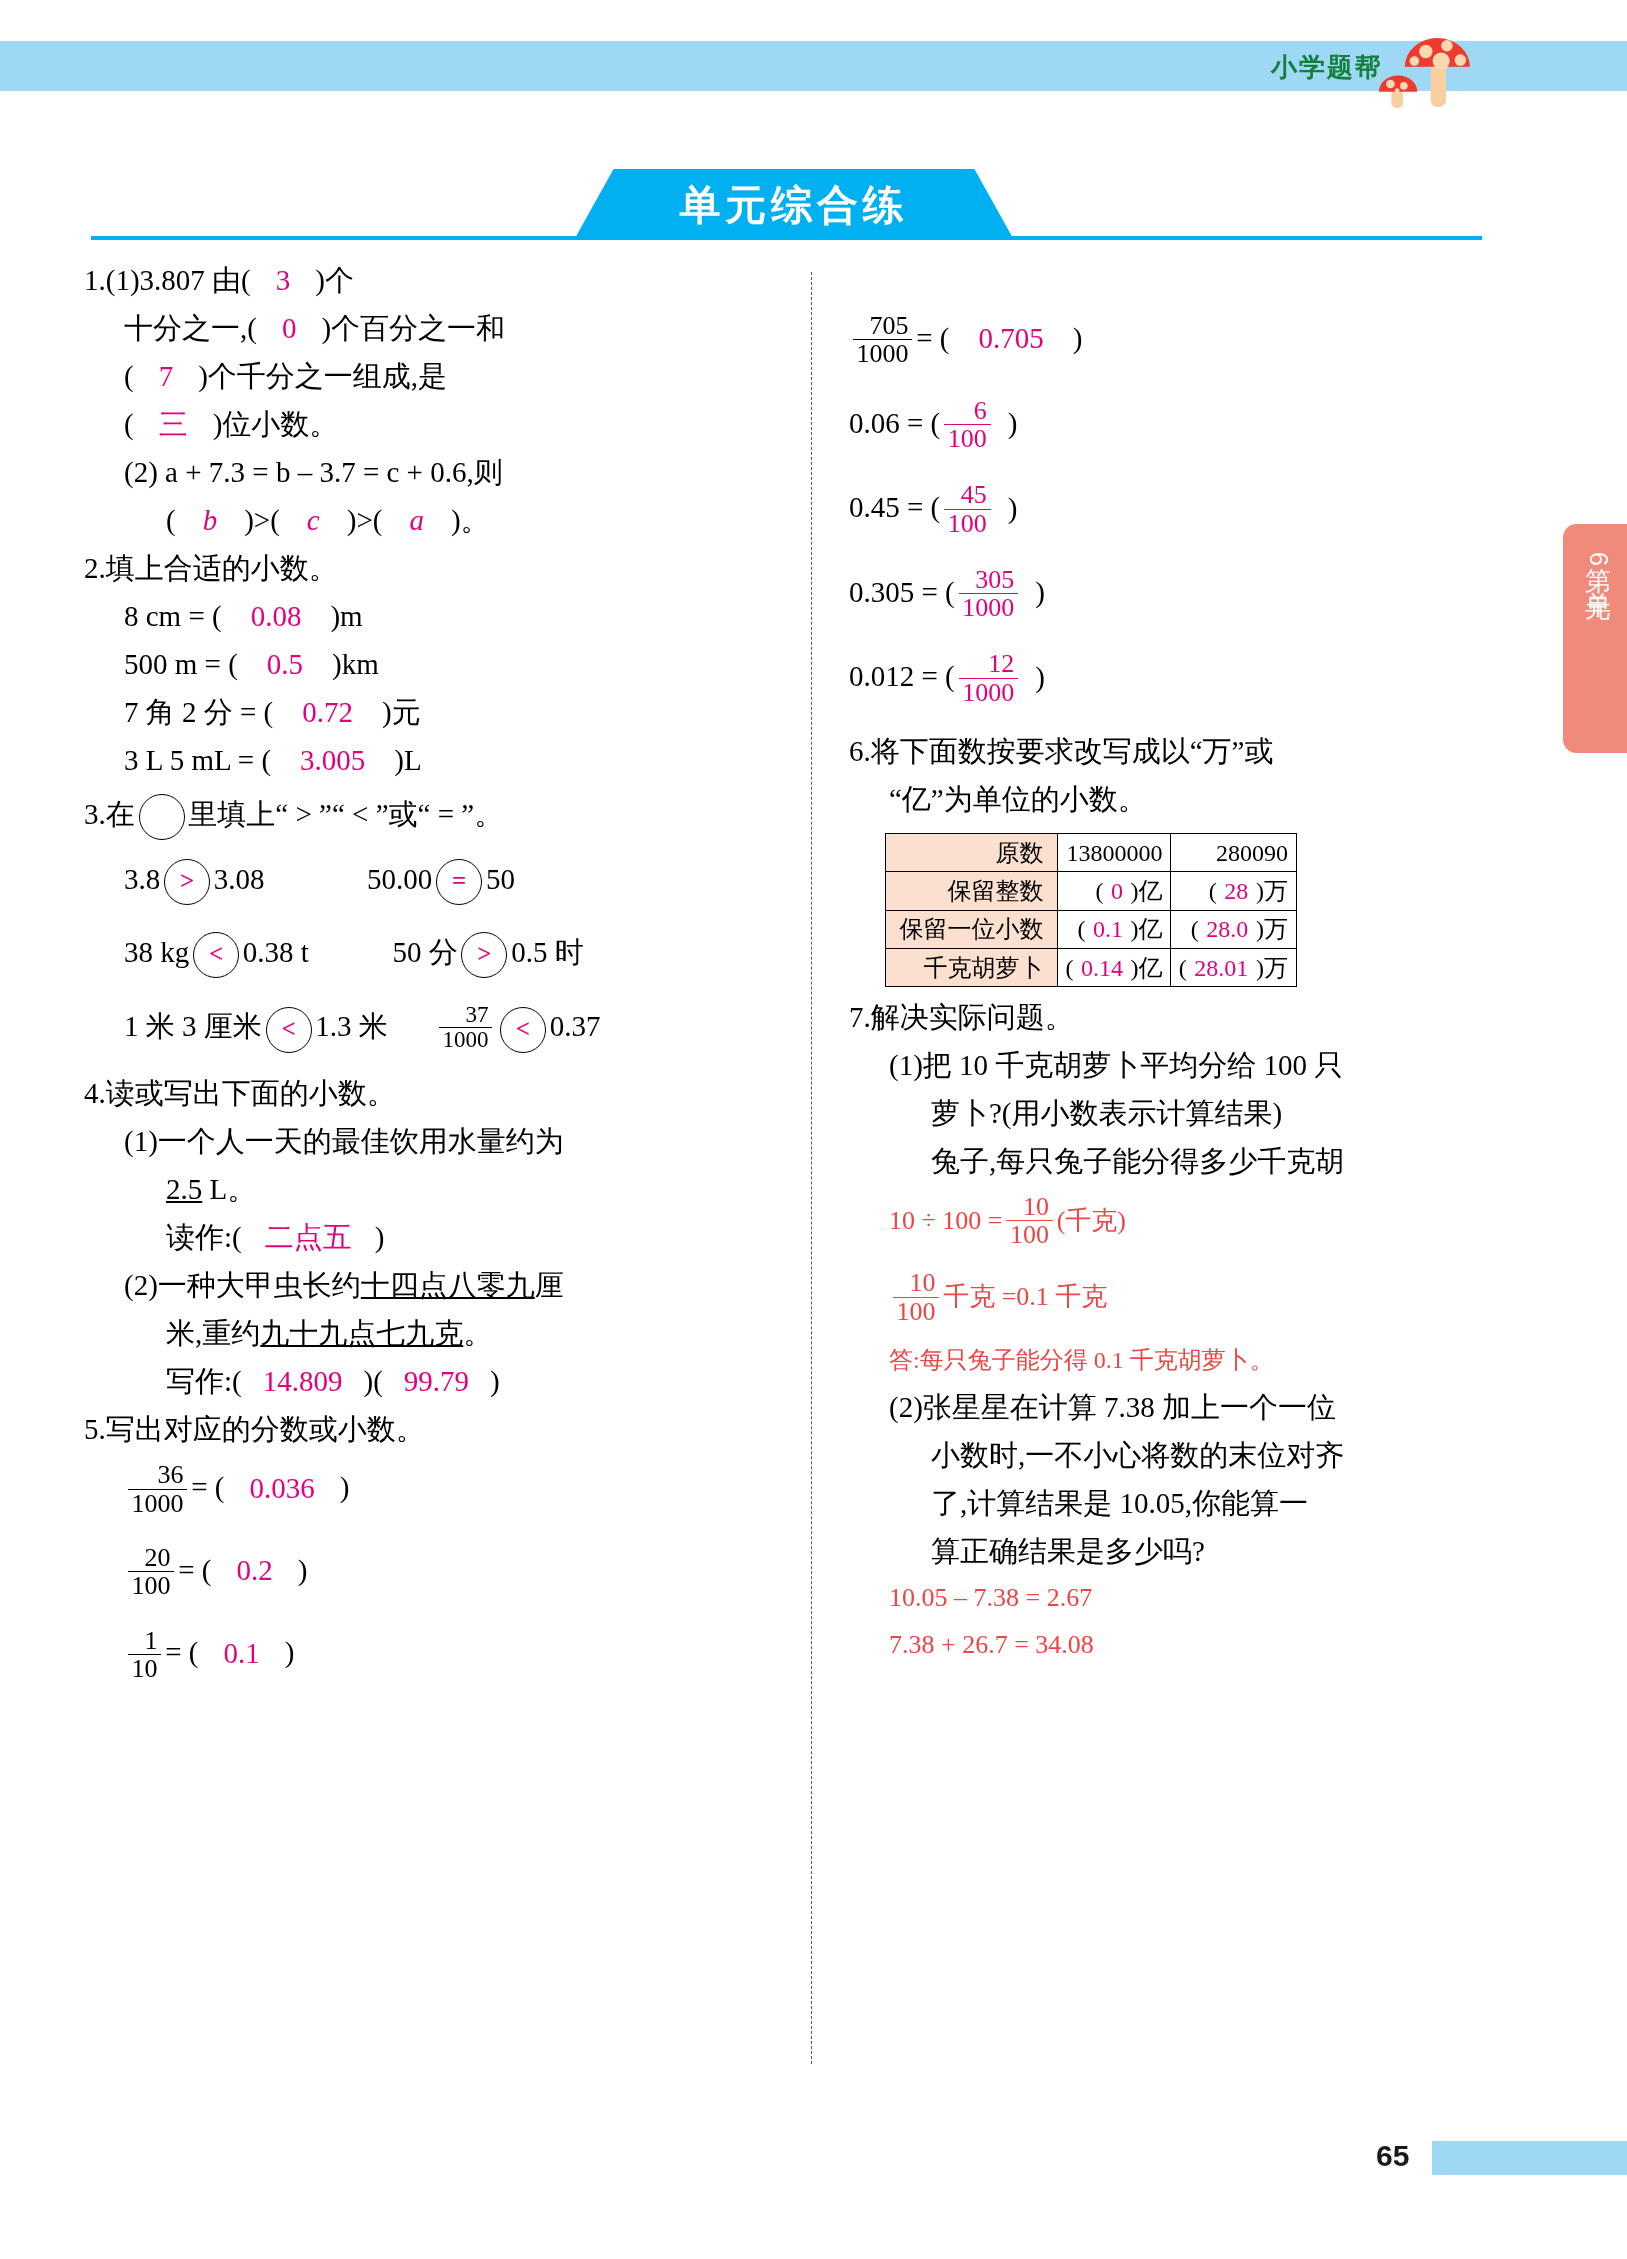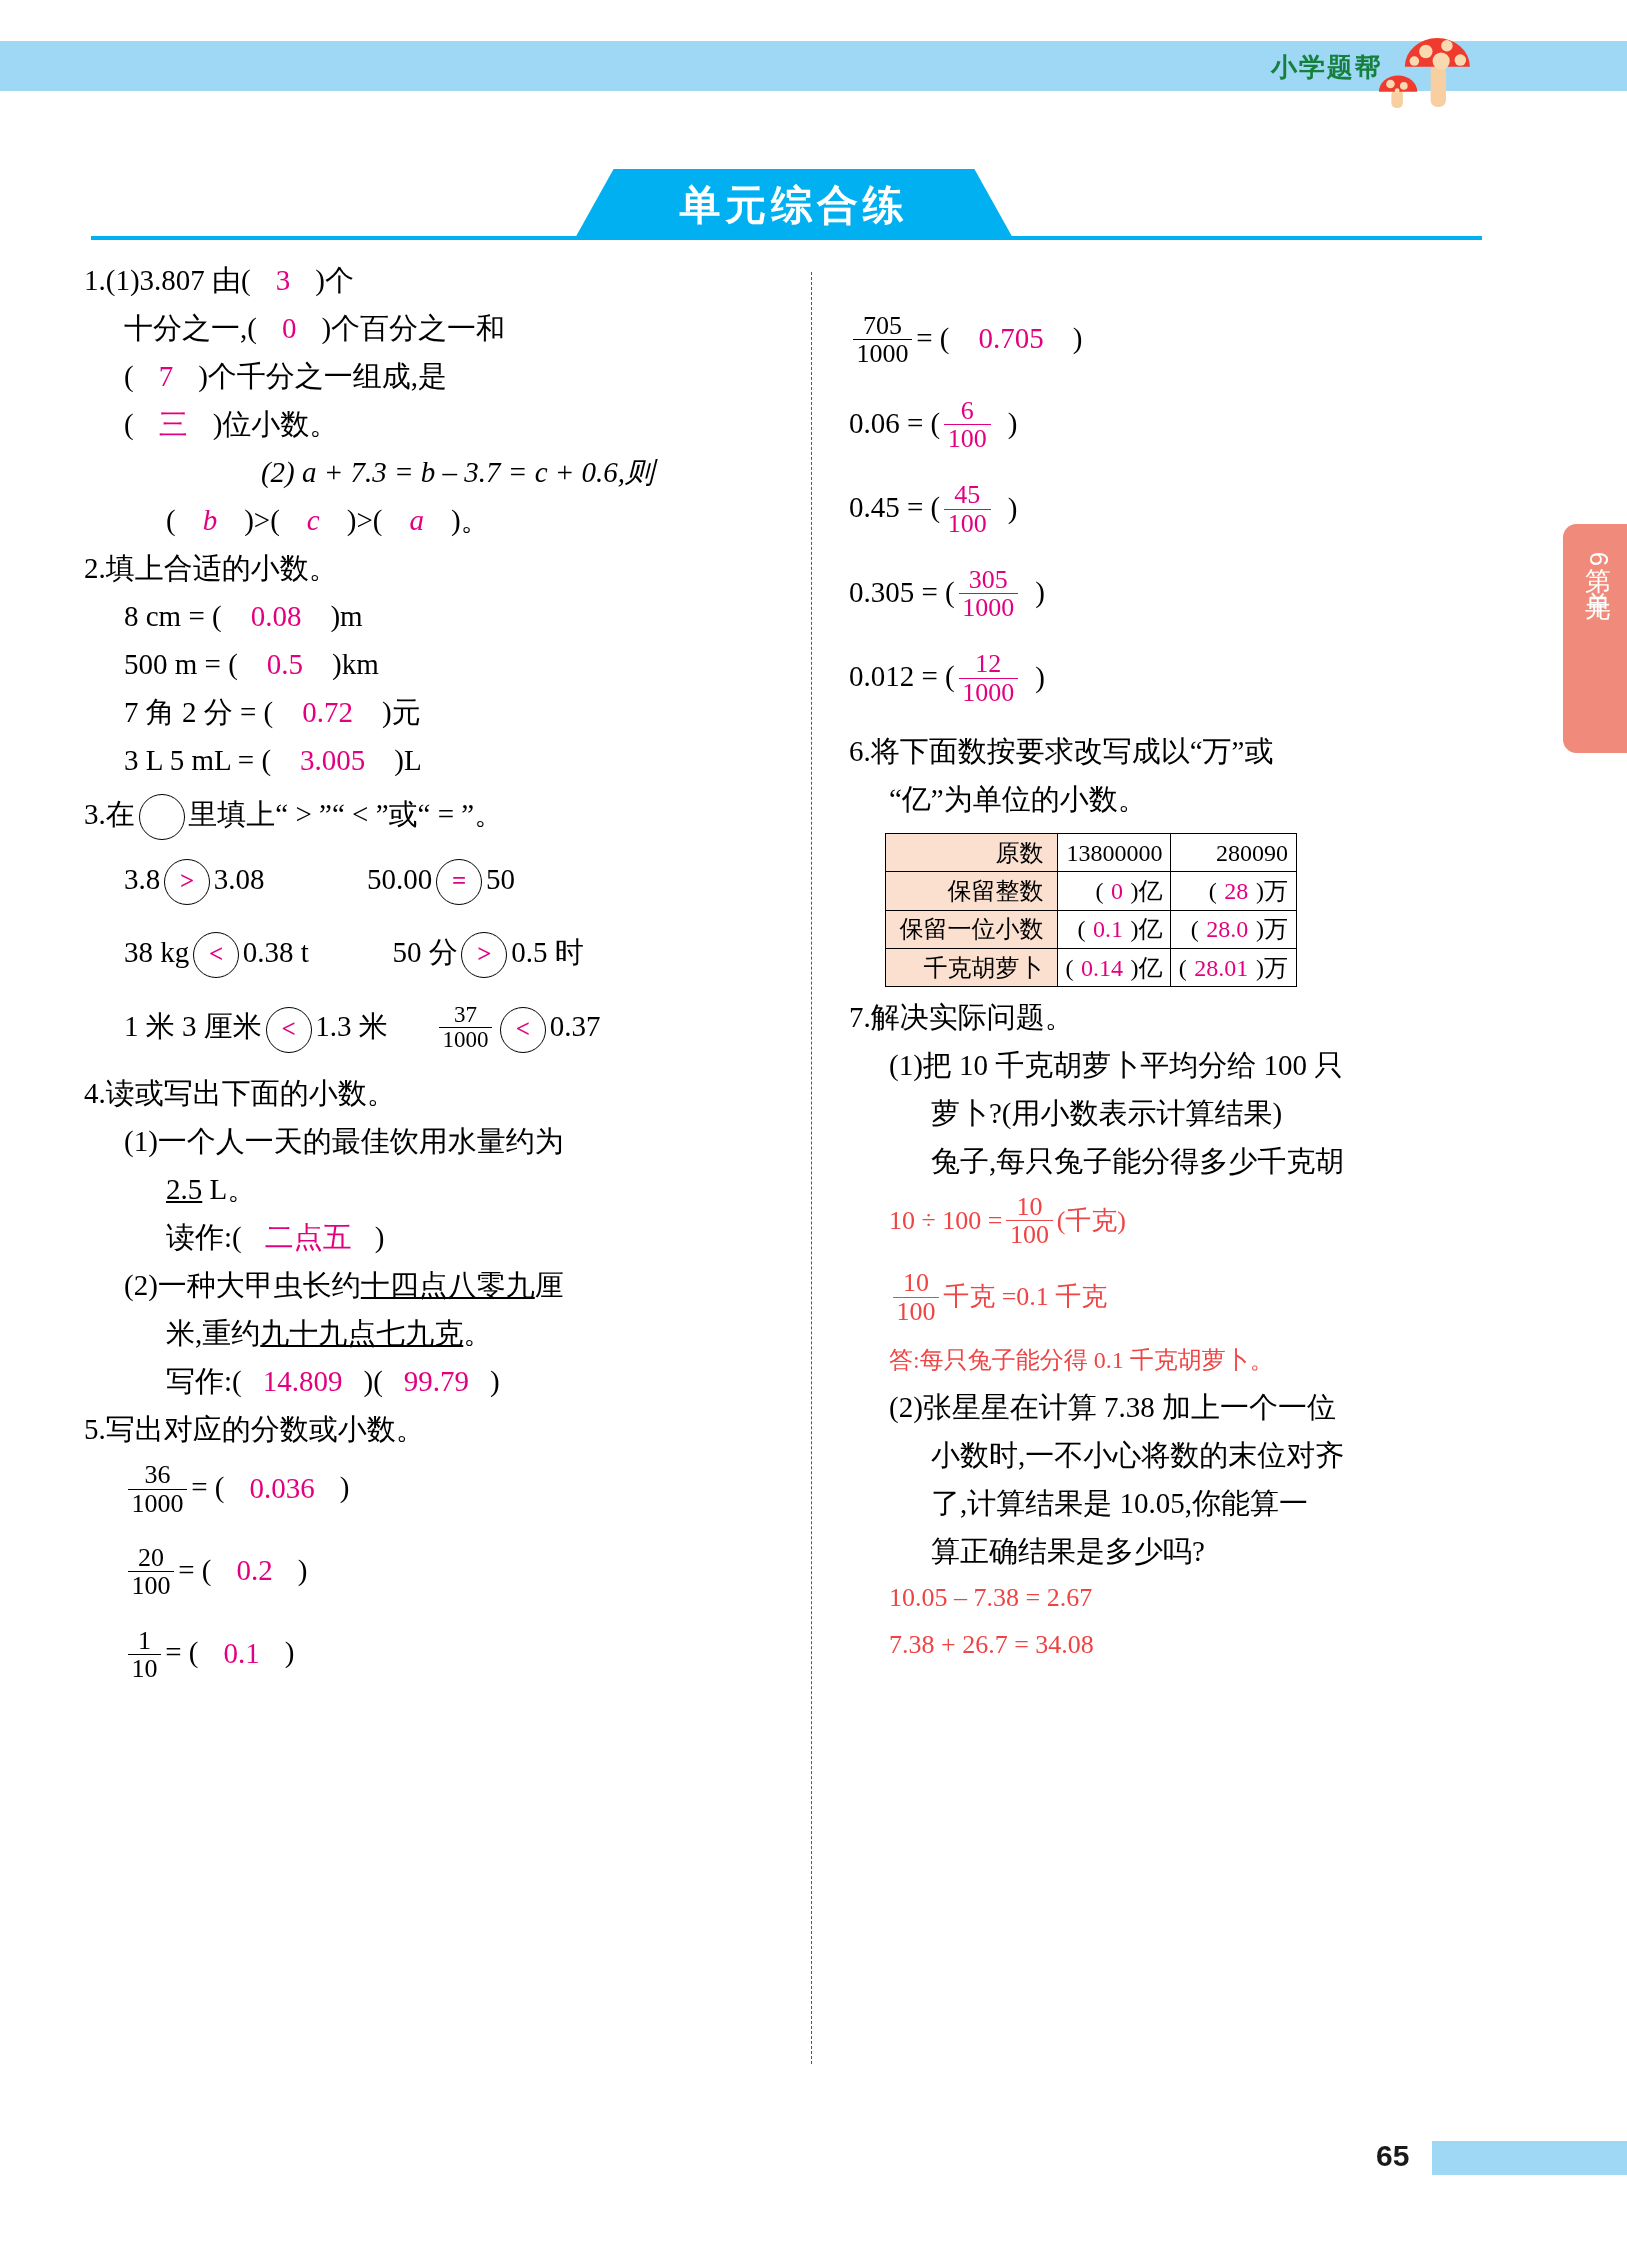--- a/index.html
+++ b/index.html
@@ -24,24 +24,24 @@
   .col{position:absolute;top:266px;font-size:29px;line-height:1.0;color:#000;}
   .col-l{left:84px;width:707px;}
   .col-r{left:849px;width:669px;}
   
   .q{margin-bottom:15.3px;}
   .ln{display:block;white-space:nowrap;margin-bottom:19px;}
   .indent1{padding-left:40px;}
   .indent2{padding-left:82px;}
   .ans{color:#e3007f;}
   .ansi{color:#e3007f;font-style:italic;}
-  .it{font-style:italic;text-align:center;}
+  .it{}
   .u{text-decoration:underline;}
   
-  .frac{display:inline-block;vertical-align:middle;text-align:center;line-height:1.05;
+  .frac{display:inline-block;vertical-align:middle;text-align:right;line-height:1.05;
     margin:0 3.8px;position:relative;top:-1.9px;}
   .frac .num{display:block;padding:0 3.8px;font-size:26px;}
   .frac .den{display:block;border-top:1.9px solid currentColor;padding:0 3.8px;font-size:26px;}
   .frac.sm .num,.frac.sm .den{font-size:23px;}
   
   .circ{display:inline-block;width:44px;height:44px;border:1.5px solid #000;border-radius:50%;
     text-align:center;line-height:42px;vertical-align:middle;margin:0 3.8px;
     color:#e3007f;font-size:25px;font-weight:700;}
   .circ.empty{color:transparent;}
   

